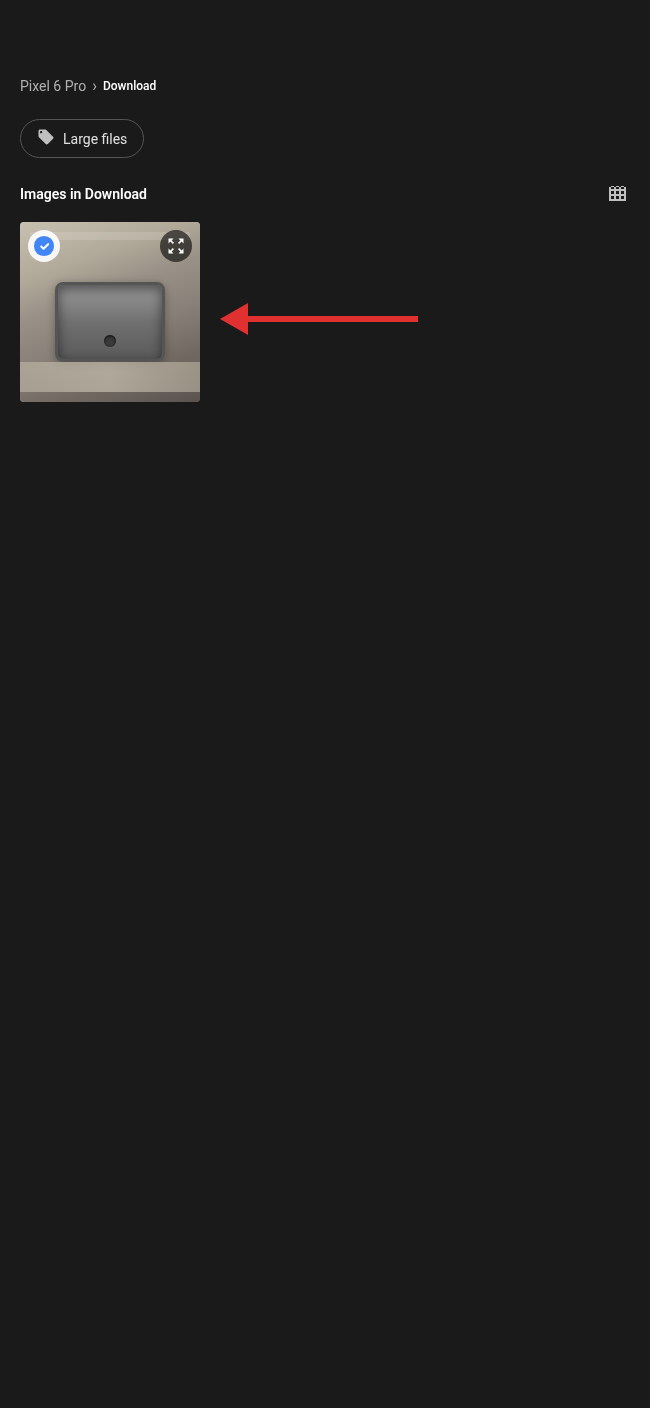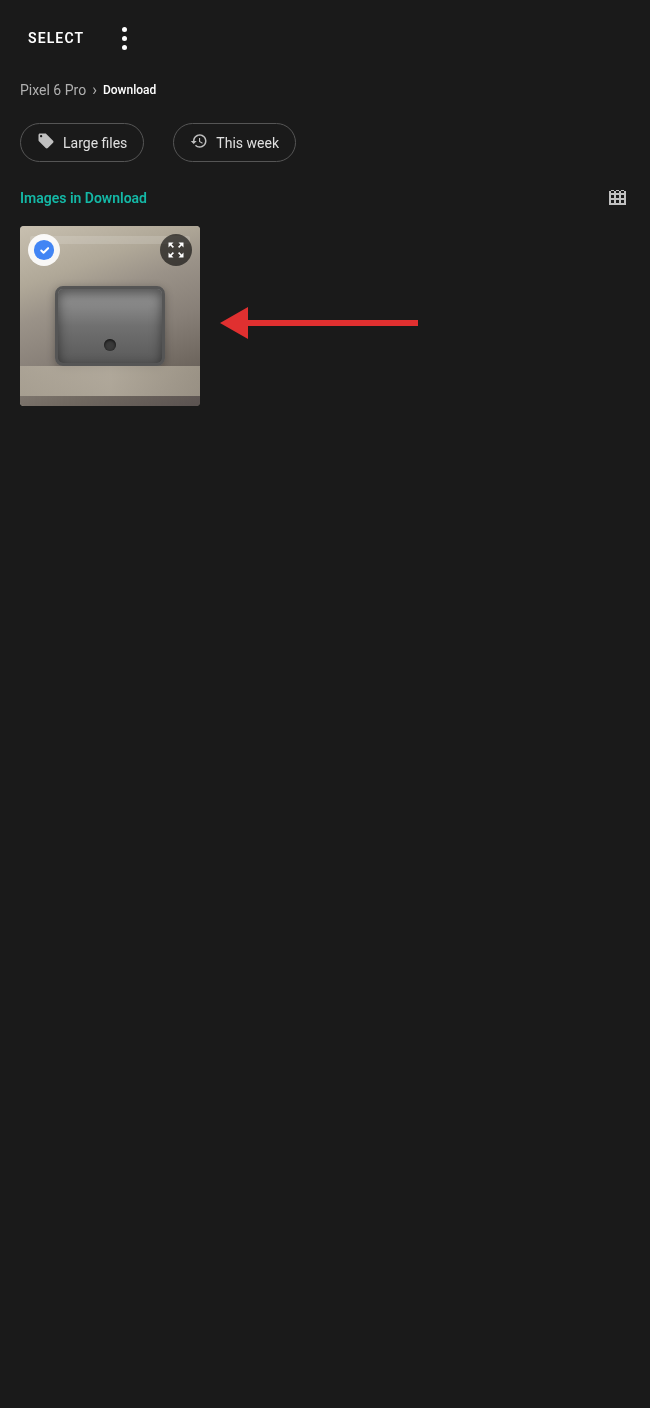--- a/index.html
+++ b/index.html
@@ -131,21 +131,21 @@
     .section-header {
       display: flex;
       align-items: center;
       justify-content: space-between;
       padding: 8px 20px 12px 20px;
     }
 
     .section-title {
       font-size: 14px;
       font-weight: 600;
-      color: #14b8a6;
+      color: #ffffff;
     }
 
     .grid-toggle {
       cursor: pointer;
       display: flex;
       align-items: center;
     }
 
     .grid-toggle svg {
       width: 24px;
@@ -279,55 +279,37 @@
       width: 5px;
       height: 5px;
       border-radius: 50%;
       background: #ffffff;
     }
   </style>
 </head>
 <body>
 
 <div class="header">
-  <div class="header-right">
-    <span class="select-btn">SELECT</span>
-    <div class="more-btn">
-      <div class="three-dots">
-        <div class="dot"></div>
-        <div class="dot"></div>
-        <div class="dot"></div>
-      </div>
-    </div>
-  </div>
 </div>
 
 <div class="breadcrumb">
   <span class="breadcrumb-item">Pixel 6 Pro</span>
   <span class="breadcrumb-separator">›</span>
   <span class="breadcrumb-current">Download</span>
 </div>
 
 <div class="filter-row">
   <div class="filter-chip">
     <span>
       <svg viewBox="0 0 24 24" xmlns="http://www.w3.org/2000/svg">
         <path d="M21.41 11.58l-9-9C12.05 2.22 11.55 2 11 2H4c-1.1 0-2 .9-2 2v7c0 .55.22 1.05.59 1.42l9 9c.36.36.86.58 1.41.58.55 0 1.05-.22 1.41-.59l7-7c.37-.36.59-.86.59-1.41 0-.55-.23-1.06-.59-1.42zM5.5 7C4.67 7 4 6.33 4 5.5S4.67 4 5.5 4 7 4.67 7 5.5 6.33 7 5.5 7z"></path>
       </svg>
     </span>
     <span>Large files</span>
   </div>
-  <div class="filter-chip">
-    <span>
-      <svg viewBox="0 0 24 24" xmlns="http://www.w3.org/2000/svg">
-        <path d="M13 3c-4.97 0-9 4.03-9 9H1l3.89 3.89.07.14L9 12H6c0-3.87 3.13-7 7-7s7 3.13 7 7-3.13 7-7 7c-1.93 0-3.68-.79-4.94-2.06l-1.42 1.42C8.27 19.99 10.51 21 13 21c4.97 0 9-4.03 9-9s-4.03-9-9-9zm-1 5v5l4.28 2.54.72-1.21-3.5-2.08V8H12z"></path>
-      </svg>
-    </span>
-    <span>This week</span>
-  </div>
 </div>
 
 <div class="section-header">
   <span class="section-title">Images in Download</span>
   <div class="grid-toggle">
     <svg viewBox="0 0 24 24" xmlns="http://www.w3.org/2000/svg">
       <path d="M3 5v14h17V5H3zm5 12H5v-3h3v3zm0-5H5v-3h3v3zm0-5H5V4h3v3zm5 10h-3v-3h3v3zm0-5h-3v-3h3v3zm0-5h-3V4h3v3zm5 10h-3v-3h3v3zm0-5h-3v-3h3v3zm0-5h-3V4h3v3z"></path>
     </svg>
   </div>
 </div>

